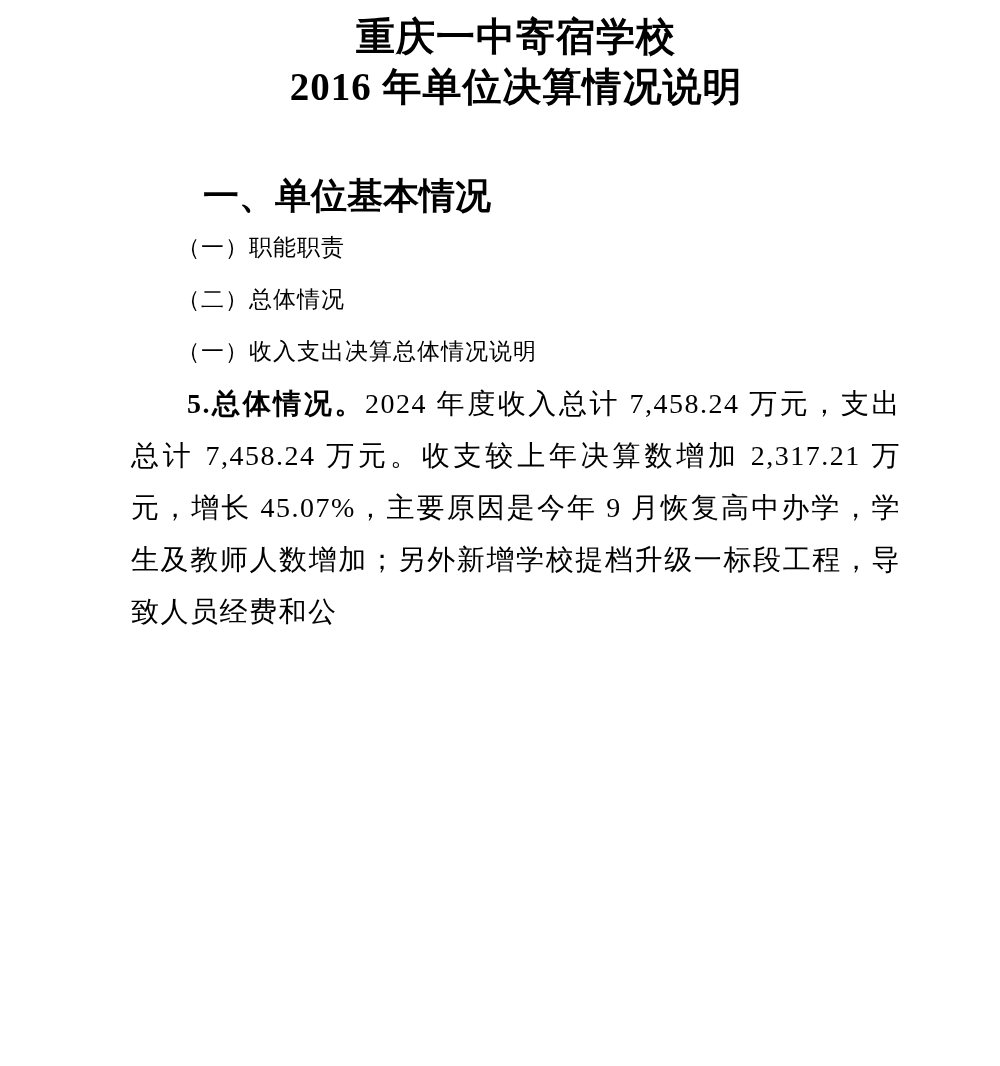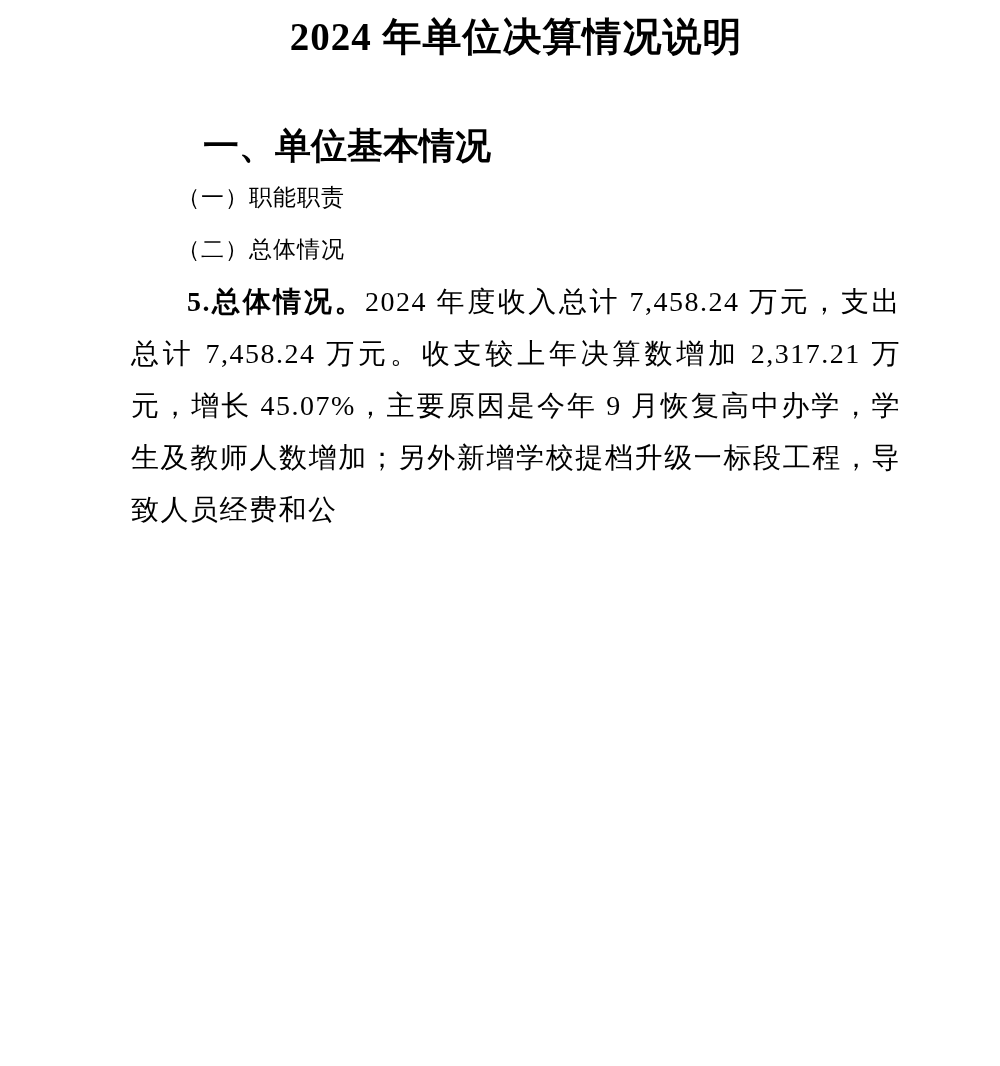--- a/index.html
+++ b/index.html
@@ -63,31 +63,33 @@
   .para .lead-bold {
     font-weight: bold;
   }
 </style>
 </head>
 <body>
 
 <div class="page">
 
   <div class="doc-title">
-    <div>2024 年单位决算情况说明</div>
+    <div>重庆一中寄宿学校</div>
+    <div>2016 年单位决算情况说明</div>
   </div>
 
   <div class="content">
 
     <div class="h-num">一、单位基本情况</div>
 
     <div class="h-sub">（一）职能职责</div>
 
 
     <div class="h-sub">（二）总体情况</div>
 
 
 
+    <div class="h-sub">（一）收入支出决算总体情况说明</div>
 
     <div class="para"><span class="lead-bold">5.总体情况。</span><span>2024 年度收入总计 7,458.24 万元，支出总计 7,458.24 万元。收支较上年决算数增加 2,317.21 万元，增长 45.07%，主要原因是今年 9 月恢复高中办学，学生及教师人数增加；另外新增学校提档升级一标段工程，导致人员经费和公</span></div>
 
   </div>
 </div>
 
 </body></html>

